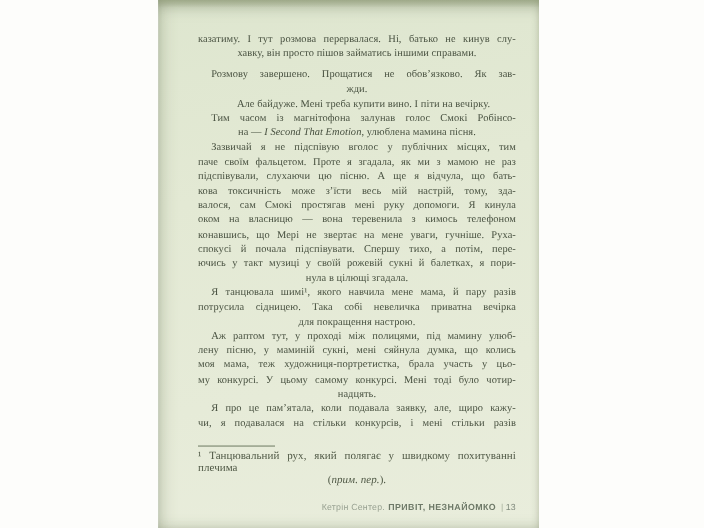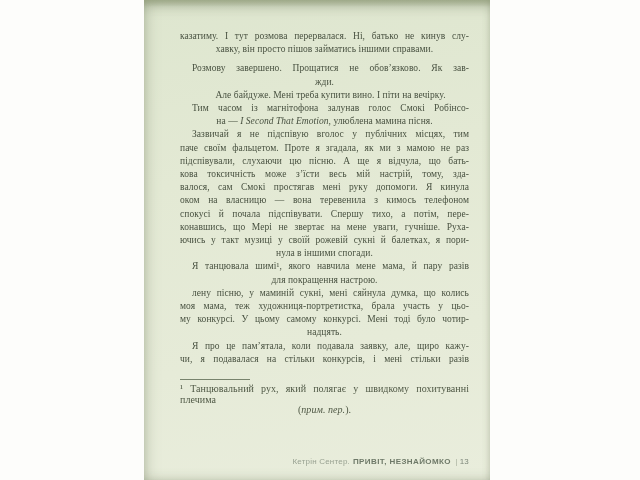--- a/index.html
+++ b/index.html
@@ -101,30 +101,32 @@
             <div class="line jl">Тим часом із магнітофона залунав голос Смокі Робінсо-</div>
             <div class="line"><span>на — </span><span class="it">I Second That Emotion</span><span>, улюблена мамина пісня.</span></div>
           </div>
           <div class="para indent">
             <div class="line jl">Зазвичай я не підспівую вголос у публічних місцях, тим</div>
             <div class="line jl">паче своїм фальцетом. Проте я згадала, як ми з мамою не раз</div>
             <div class="line jl">підспівували, слухаючи цю пісню. А ще я відчула, що бать-</div>
             <div class="line jl">кова токсичність може з’їсти весь мій настрій, тому, зда-</div>
             <div class="line jl">валося, сам Смокі простягав мені руку допомоги. Я кинула</div>
             <div class="line jl">оком на власницю — вона теревенила з кимось телефоном</div>
+            <div class="line jl">конавшись, що Мері не звертає на мене уваги, гучніше. Руха-</div>
             <div class="line jl">спокусі й почала підспівувати. Спершу тихо, а потім, пере-</div>
-            <div class="line jl">конавшись, що Мері не звертає на мене уваги, гучніше. Руха-</div>
             <div class="line jl">ючись у такт музиці у своїй рожевій сукні й балетках, я пори-</div>
-            <div class="line">нула в іншими спогади.</div>
+            <div class="line">нула в цілющі згадала.</div>
           </div>
           <div class="para indent">
             <div class="line jl">Я танцювала шимі¹, якого навчила мене мама, й пару разів</div>
+            <div class="line jl">потрусила сідницею. Така собі невеличка приватна вечірка</div>
             <div class="line">для покращення настрою.</div>
           </div>
           <div class="para indent">
+            <div class="line jl">Аж раптом тут, у проході між полицями, під мамину улюб-</div>
             <div class="line jl">лену пісню, у маминій сукні, мені сяйнула думка, що колись</div>
             <div class="line jl">моя мама, теж художниця-портретистка, брала участь у цьо-</div>
             <div class="line jl">му конкурсі. У цьому самому конкурсі. Мені тоді було чотир-</div>
             <div class="line">надцять.</div>
           </div>
           <div class="para indent">
             <div class="line jl">Я про це пам’ятала, коли подавала заявку, але, щиро кажу-</div>
             <div class="line jl">чи, я подавалася на стільки конкурсів, і мені стільки разів</div>
           </div>
         </div>

